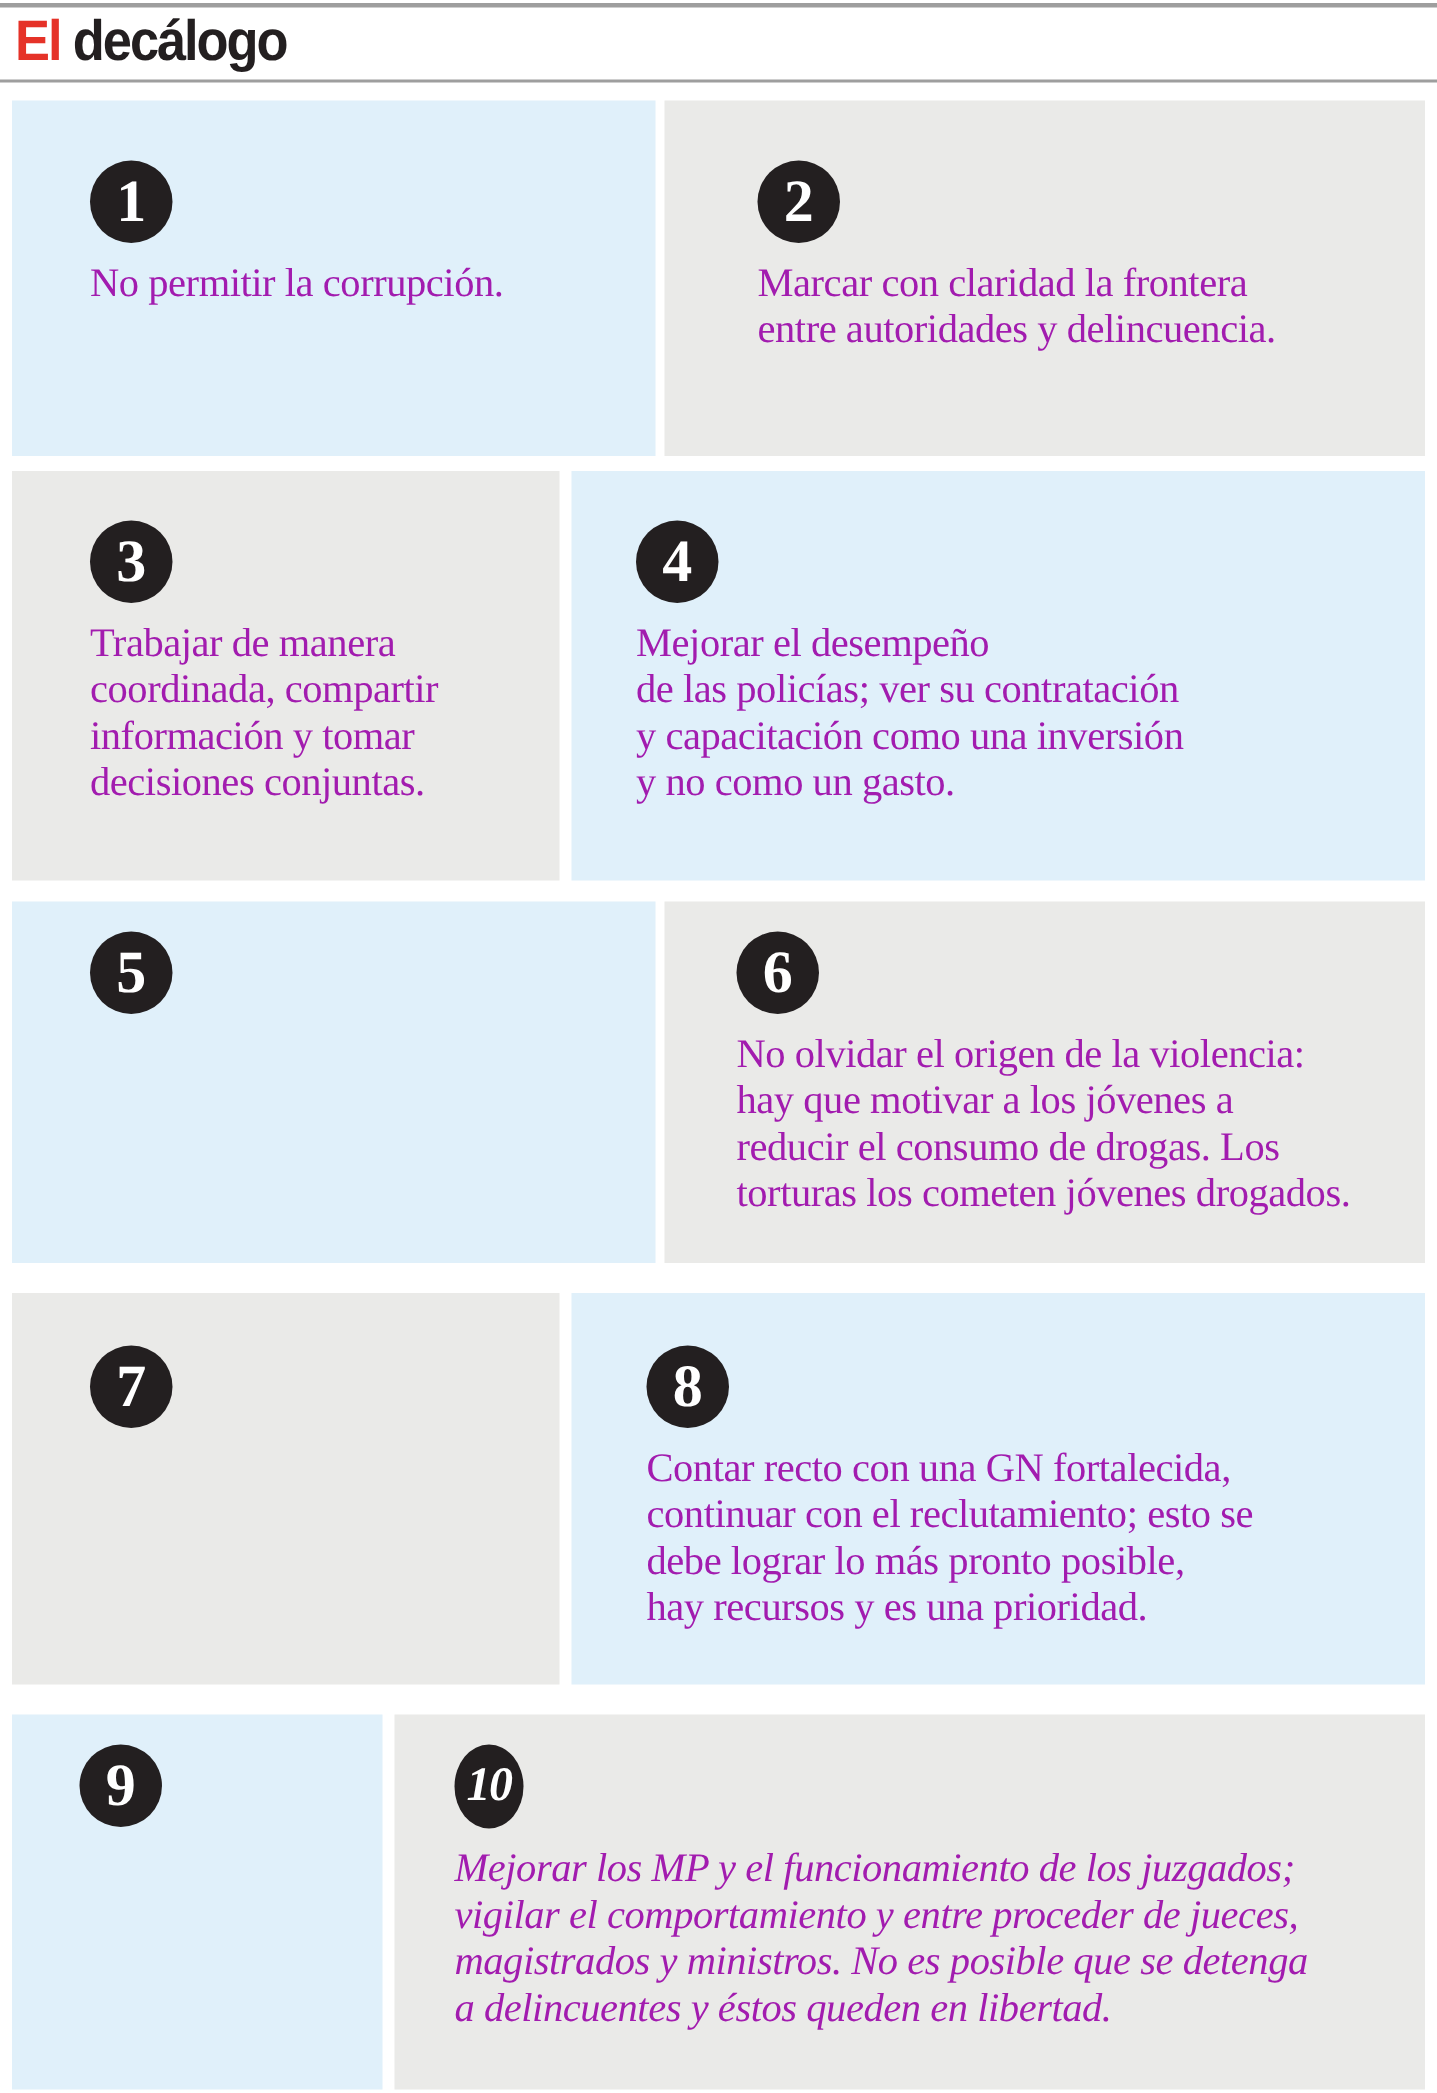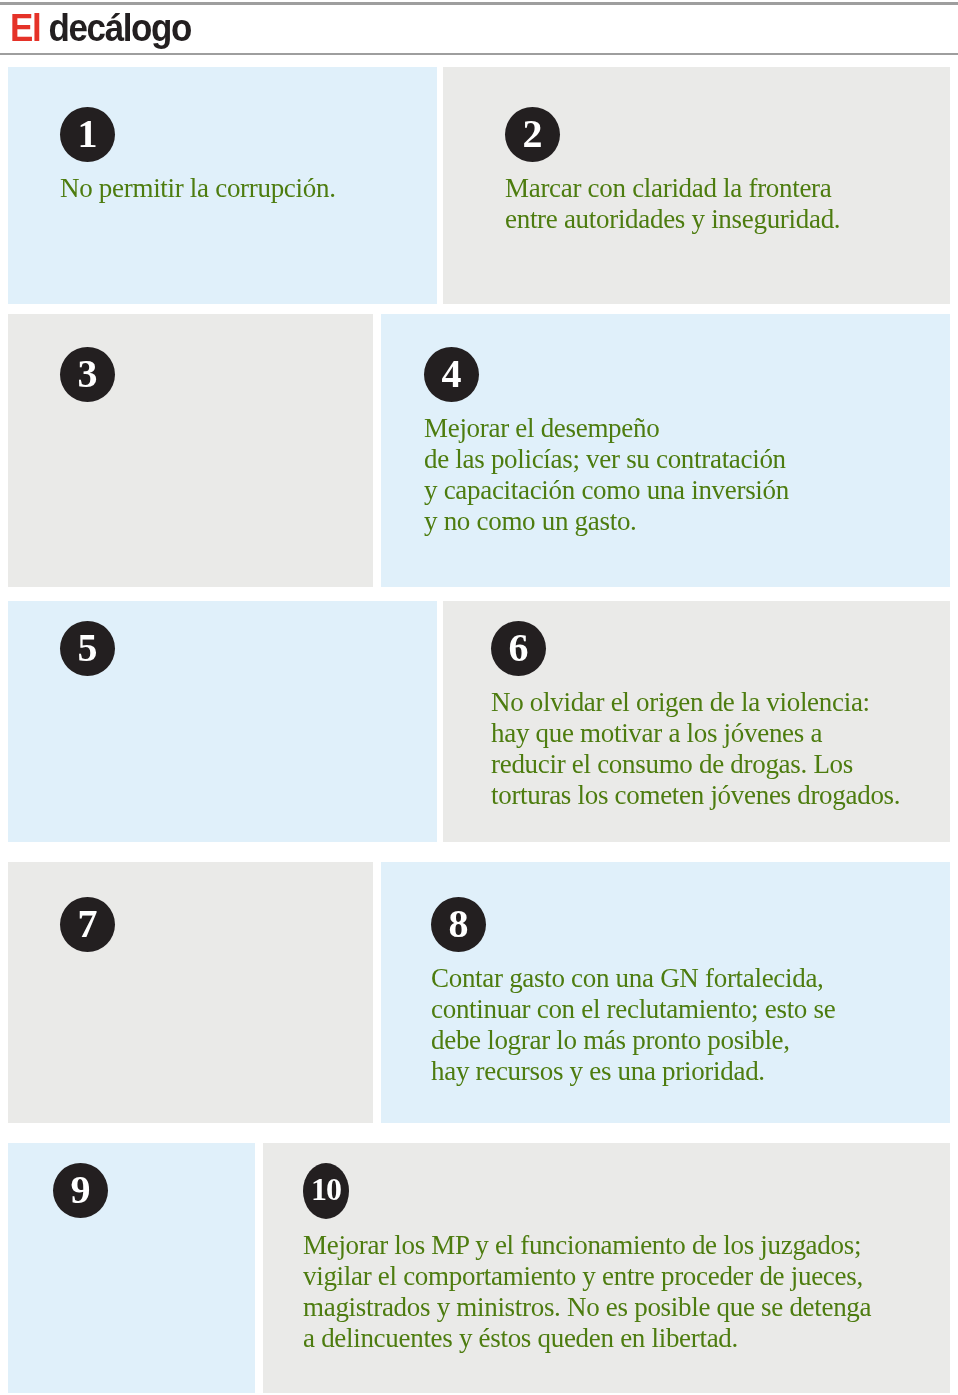--- a/index.html
+++ b/index.html
@@ -57,21 +57,21 @@
 
   .c1  { flex: 0 0 429px; padding: 40px 20px 0 52px; }
   .c2  { padding: 40px 20px 0 62px; }
   .c3  { flex: 0 0 365px; padding: 33px 20px 0 52px; }
   .c4  { padding: 33px 20px 0 43px; }
   .c5  { flex: 0 0 429px; padding: 20px 20px 0 52px; }
   .c6  { padding: 20px 20px 0 48px; }
   .c7  { flex: 0 0 365px; padding: 35px 20px 0 52px; }
   .c8  { padding: 35px 20px 0 50px; }
   .c9  { flex: 0 0 247px; padding: 20px 14px 0 45px; }
-  .c10 { padding: 20px 28px 0 40px; }
+  .c10 { padding: 20px 28px 0 40px; font-style: italic; }
 
   .badge {
     width: 55px;
     height: 55px;
     border-radius: 50%;
     background: #231f20;
     color: #ffffff;
     display: flex;
     align-items: center;
     justify-content: center;
@@ -85,21 +85,21 @@
     width: 46px;
     height: 56px;
     font-size: 32px;
     letter-spacing: -1px;
   }
   .itemtext {
     margin: 11px 0 0;
     font-size: 27px;
     line-height: 31px;
     letter-spacing: -0.3px;
-    color: #4d7c0f;
+    color: #a21caf;
     white-space: pre-line;
   }
 </style>
 </head>
 <body>
 
 <div class="page">
 
   <div class="rule rule-top"></div>
 
@@ -112,29 +112,33 @@
       <div class="badge">
           <span>1</span>
         </div>
       <p class="itemtext">No permitir la corrupción.</p>
     </section>
     <section class="cell cell--gray grow c2">
       <div class="badge">
           <span>2</span>
         </div>
       <p class="itemtext">Marcar con claridad la frontera
-entre autoridades y inseguridad.</p>
+entre autoridades y delincuencia.</p>
     </section>
   </div>
 
   <div class="row r2">
     <section class="cell cell--gray c3">
       <div class="badge">
           <span>3</span>
         </div>
+      <p class="itemtext">Trabajar de manera
+coordinada, compartir
+información y tomar
+decisiones conjuntas.</p>
     </section>
     <section class="cell cell--blue grow c4">
       <div class="badge">
           <span>4</span>
         </div>
       <p class="itemtext">Mejorar el desempeño
 de las policías; ver su contratación
 y capacitación como una inversión
 y no como un gasto.</p>
     </section>
@@ -160,21 +164,21 @@
   <div class="row r4">
     <section class="cell cell--gray c7">
       <div class="badge">
           <span>7</span>
         </div>
     </section>
     <section class="cell cell--blue grow c8">
       <div class="badge">
           <span>8</span>
         </div>
-      <p class="itemtext">Contar gasto con una GN fortalecida,
+      <p class="itemtext">Contar recto con una GN fortalecida,
 continuar con el reclutamiento; esto se
 debe lograr lo más pronto posible,
 hay recursos y es una prioridad.</p>
     </section>
   </div>
 
   <div class="row r5">
     <section class="cell cell--blue c9">
       <div class="badge">
           <span>9</span>

